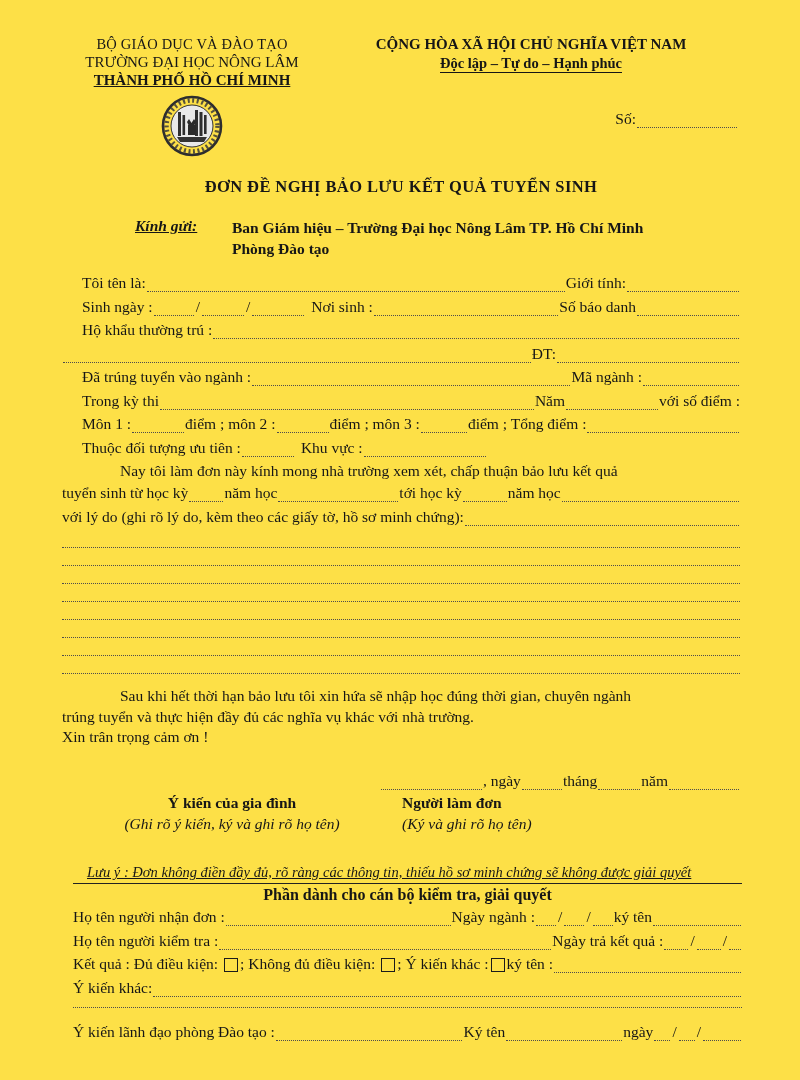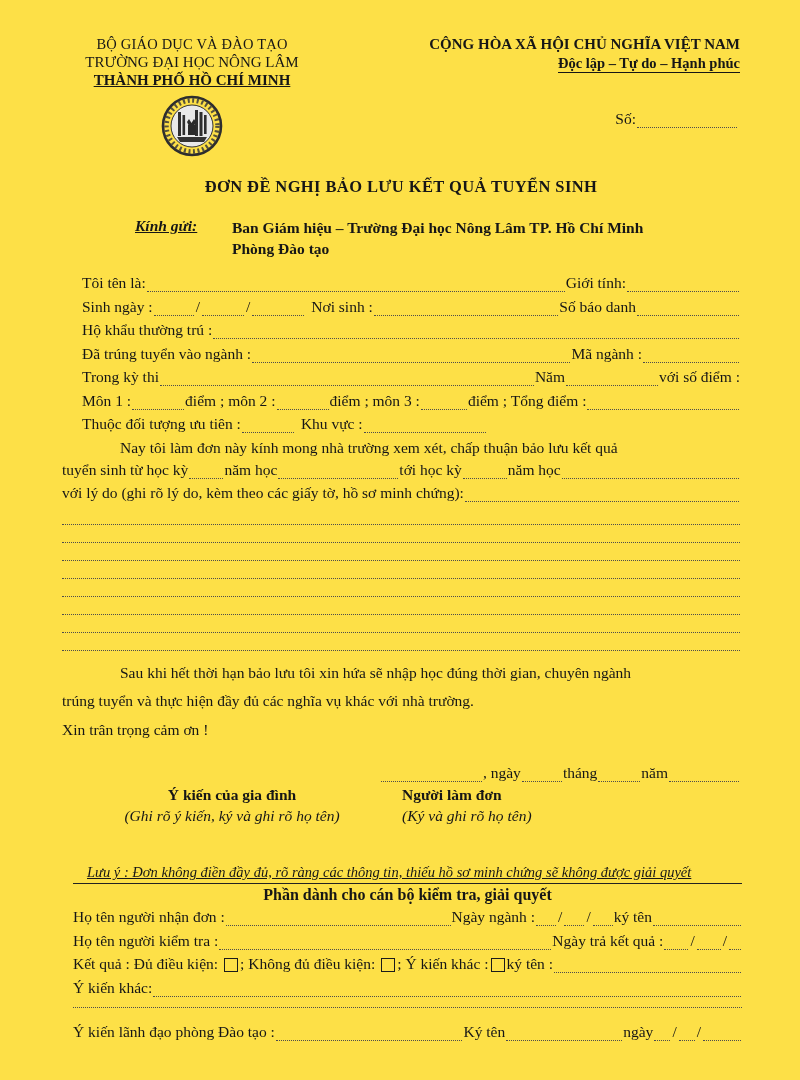--- a/index.html
+++ b/index.html
@@ -7,21 +7,21 @@
     position:relative;
     width:800px;height:1080px;
     box-sizing:border-box;
     padding:36px 60px 16px 62px;
     font-family:"Liberation Serif","DejaVu Serif",serif;
     font-size:15.5px;color:#161616;
     overflow:hidden;background:#fde047;
   }
   .hdr{display:flex;}
   .hdr-left{flex:0 0 260px;text-align:center;}
-  .hdr-right{flex:1 1 auto;text-align:right;}
+  .hdr-right{flex:1 1 auto;text-align:center;}
   .hl1{font-size:14.5px;letter-spacing:.2px;}
   .hl2{font-size:15px;font-weight:normal;margin-top:1px;}
   .hl3{font-size:15px;font-weight:bold;margin-top:1px;}
   .uline{text-decoration:underline;}
   .hr1{font-size:15px;font-weight:bold;}
   .hr2{font-size:14.5px;font-weight:bold;margin-top:2px;}
   .hr2 span{border-bottom:1.3px solid #161616;padding-bottom:1px;}
   .logo-wrap{margin-top:6px;}
   .so-line{display:flex;justify-content:flex-end;align-items:flex-end;margin-top:38px;padding-right:2px;}
   .doc-title{text-align:center;font-weight:bold;font-size:16.5px;letter-spacing:.4px;margin-top:16px;}
@@ -32,21 +32,21 @@
   .row{display:flex;align-items:flex-end;white-space:nowrap;line-height:19px;margin-bottom:4.5px;}
   .dots{border-bottom:1.6px dotted #4d4d4d;height:12px;flex:0 0 auto;margin:0 1px;}
   .grow{flex:1 1 auto;min-width:6px;}
   .fields{margin-top:14px;margin-left:20px;}
   .outdent{margin-left:-20px;}
   .para{margin-top:1px;}
   .indent{text-indent:58px;}
   .blanks{margin-top:4px;}
   .blank-line{border-bottom:1.6px dotted #4d4d4d;height:17px;}
   .promise{margin-top:12px;}
-  .promise div{line-height:20.5px;margin-top:8px;}
+  .promise div{line-height:20.5px;}
   .dateline{display:flex;align-items:flex-end;margin-top:24px;}
   .sig-row{display:flex;margin-top:2px;}
   .sig-col-l{flex:0 0 340px;text-align:center;}
   .sig-col-r{flex:1 1 auto;text-align:left;}
   .sig-title{font-weight:bold;line-height:21px;}
   .sig-note{font-style:italic;line-height:21px;}
   .admin{position:absolute;left:73px;right:58px;top:864px;}
   .warning{font-style:italic;font-size:14.5px;padding-left:14px;padding-bottom:2px;border-bottom:1.6px solid #222;}
   .warning span{text-decoration:underline;}
   .admin-title{text-align:center;font-weight:bold;font-size:16px;margin-top:2px;margin-bottom:3px;}
@@ -120,20 +120,25 @@
       <span class="dots grow"></span>
       <span>Số báo danh</span>
       <span class="dots" style="width:102px"></span>
     </div>
 
     <div class="row">
       <span>Hộ khẩu thường trú :</span>
       <span class="dots grow"></span>
     </div>
 
+    <div class="row outdent">
+      <span class="dots grow"></span>
+      <span>ĐT:</span>
+      <span class="dots" style="width:182px"></span>
+    </div>
 
     <div class="row">
       <span>Đã trúng tuyển vào ngành :</span>
       <span class="dots grow"></span>
       <span>Mã ngành :</span>
       <span class="dots" style="width:96px"></span>
     </div>
 
     <div class="row">
       <span>Trong kỳ thi</span>

